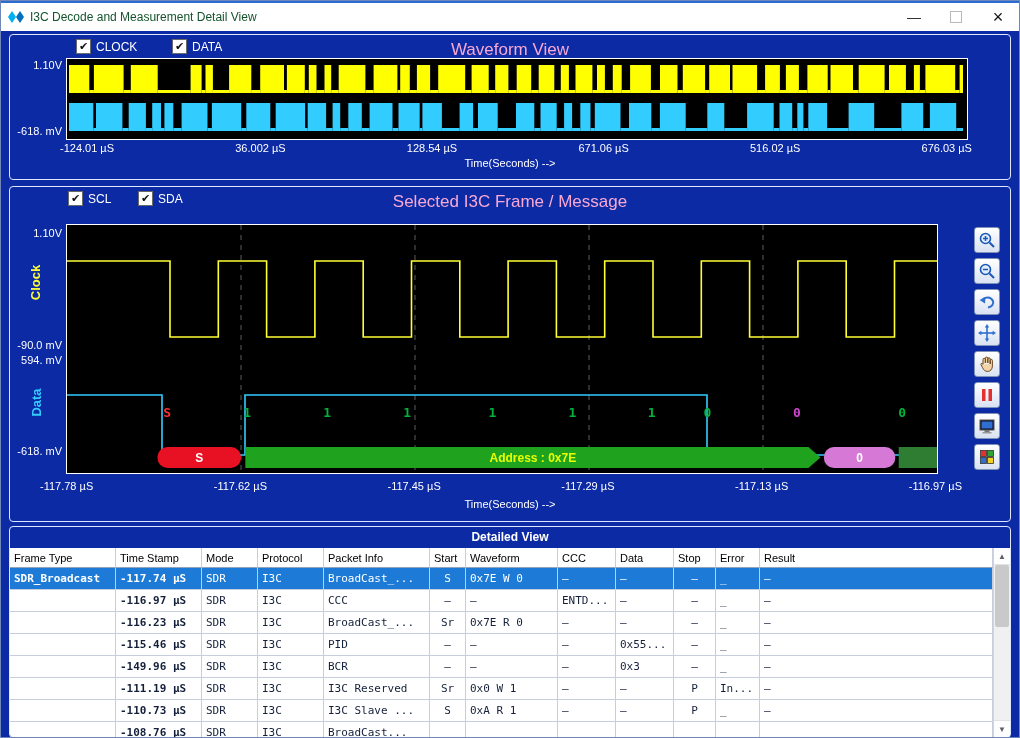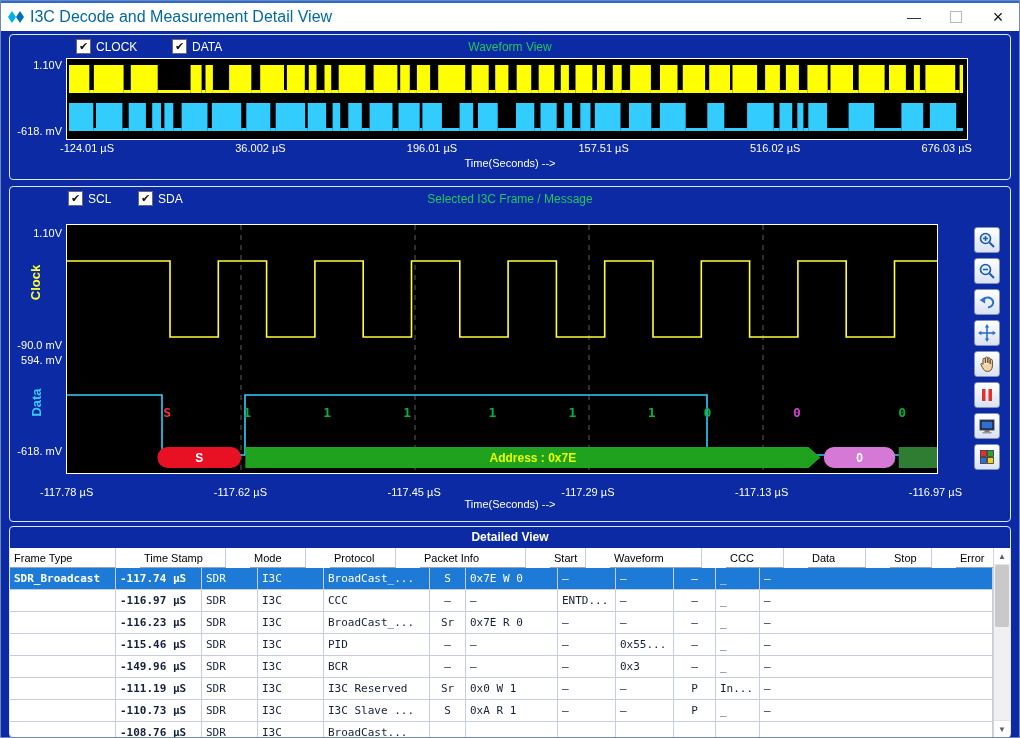--- a/index.html
+++ b/index.html
@@ -1,48 +1,48 @@
 <!DOCTYPE html>
 <html><head>
 <meta charset="utf-8">
 <style>
   html,body{margin:0;padding:0;background:#444;font-family:"Liberation Sans",sans-serif;}
   .screen{position:relative;width:1020px;height:738px;background:#0b2aa4;overflow:hidden;box-sizing:border-box;border:1px solid #6f87b8;}
   
   .titlebar{position:absolute;top:0;left:0;right:0;height:30px;background:#ffffff;border-top:2px solid #2b6cd4;display:flex;align-items:center;box-sizing:border-box;}
   .title-icon{margin:0 5px 0 6px;display:flex;align-items:center;}
-  .title-text{font-size:16px;color:#0369a1;}
+  .title-text{font-size:12px;color:#14532d;}
   .win-controls{margin-left:auto;display:flex;height:100%;}
   .win-btn{width:42px;height:100%;display:flex;align-items:center;justify-content:center;color:#333;font-size:14px;cursor:default;}
   .max-box{width:10px;height:10px;border:1px solid #b9b9b9;}
   .close-x{font-size:18px;color:#111;line-height:1;}
   
   .panel{position:absolute;left:8px;width:1002px;border:1px solid #dfe6ff;border-radius:4px;box-sizing:border-box;}
   .p1{top:33px;height:146px;}
   .p2{top:185px;height:336px;}
   .p3{top:525px;height:212px;overflow:hidden;}
-  .panel-title{position:absolute;left:0;width:100%;text-align:center;color:#22c55e;font-size:12px;top:5px;}
+  .panel-title{position:absolute;left:0;width:100%;text-align:center;color:#f9a8d4;font-size:17px;top:5px;}
   .cb{position:absolute;display:flex;align-items:center;gap:5px;color:#ffffff;font-size:12px;cursor:default;}
   .cb .box{width:13px;height:13px;background:#ffffff;border:1px solid #6a6a6a;color:#111;font-size:11px;line-height:13px;text-align:center;}
   .axis-lab{position:absolute;color:#ffffff;font-size:11px;white-space:nowrap;}
   .right-lab{width:50px;text-align:right;}
   .rot{position:absolute;font-size:13px;font-weight:bold;transform:rotate(-90deg);white-space:nowrap;}
   .times{position:absolute;display:flex;justify-content:space-between;color:#ffffff;font-size:11px;}
   .xaxis{position:absolute;width:100%;text-align:center;color:#ffffff;font-size:11px;}
   .strip{position:absolute;background:#000;border:1px solid #ffffff;}
   .strip svg{display:block;width:100%;height:100%;}
   
   .tools{position:absolute;right:10px;top:40px;display:flex;flex-direction:column;gap:5px;}
   .tool{width:26px;height:26px;border:1px solid #7f93b8;border-radius:3px;background:linear-gradient(#ffffff,#d9e2f3);display:flex;align-items:center;justify-content:center;box-sizing:border-box;cursor:default;}
   
   .dv-title{height:21px;line-height:21px;text-align:center;color:#fff;font-weight:bold;font-size:12px;}
   .table-wrap{position:absolute;top:21px;left:0;right:0;bottom:0;background:#ffffff;}
   #grid{position:absolute;left:0;top:0;right:17px;bottom:0;overflow:hidden;font-family:"DejaVu Sans Mono",monospace;font-size:11px;}
   .trow{display:grid;grid-template-columns:106px 86px 56px 66px 106px 36px 92px 58px 58px 42px 44px 1fr;height:22px;}
-  .trow.thead{height:20px;font-family:"Liberation Sans",sans-serif;gap:24px;}
+  .trow.thead{height:20px;font-family:"Liberation Sans",sans-serif;}
   .cell{border-right:1px solid #c6cede;border-bottom:1px solid #c6cede;display:flex;align-items:center;padding:0 4px;color:#14203a;white-space:nowrap;overflow:hidden;box-sizing:border-box;}
   .thead .cell{border-bottom:1px solid #93a3bf;color:#000;background:#ffffff;}
   .row-selected .cell{background:#1d7bd7;color:#ffffff;}
   .b{font-weight:bold;text-align:center;}
   .center{justify-content:center;}
   
   .vscroll{position:absolute;top:0;right:0;width:17px;bottom:0;background:#f0f0f0;border-left:1px solid #d4d4d4;box-sizing:border-box;}
   .sb-btn{position:absolute;left:0;right:0;height:16px;display:flex;align-items:center;justify-content:center;font-size:8px;color:#606060;background:#fdfdfd;}
   .sb-up{top:0;border-bottom:1px solid #e3e3e3;}
   .sb-down{bottom:0;border-top:1px solid #e3e3e3;}
@@ -227,22 +227,22 @@
           <rect x="856.2" y="69" width="6.8" height="3" fill="#33ccff"></rect>
           <rect x="862.9" y="44" width="26.3" height="28" fill="#33ccff"></rect>
           <rect x="889.3" y="69" width="6.7" height="3" fill="#33ccff"></rect>
           <rect x="896.0" y="44" width="0.0" height="28" fill="#33ccff"></rect>
         </svg>
     </div>
 
     <div class="times" id="wf-times" style="left:50px;top:107px;width:912px;">
         <span>-124.01 µS</span>
         <span>36.002 µS</span>
-        <span>196.01 µS</span>
-        <span>157.51 µS</span>
+        <span>128.54 µS</span>
+        <span>671.06 µS</span>
         <span>516.02 µS</span>
         <span>676.03 µS</span>
       </div>
     <div class="xaxis" style="top:122px;">Time(Seconds) --&gt;</div>
   </div>
 
   <div class="panel p2">
     <div class="panel-title">Selected I3C Frame / Message</div>
     <label class="cb" style="left:58px;top:4px;">
       <span class="box">✔</span>
@@ -281,21 +281,21 @@
           <text x="340.2" y="192" fill="#00b33c" text-anchor="middle" font-size="13" font-weight="bold" font-family="DejaVu Sans Mono, monospace">1</text>
           <text x="425.4" y="192" fill="#00b33c" text-anchor="middle" font-size="13" font-weight="bold" font-family="DejaVu Sans Mono, monospace">1</text>
           <text x="505.5" y="192" fill="#00b33c" text-anchor="middle" font-size="13" font-weight="bold" font-family="DejaVu Sans Mono, monospace">1</text>
           <text x="584.6" y="192" fill="#00b33c" text-anchor="middle" font-size="13" font-weight="bold" font-family="DejaVu Sans Mono, monospace">1</text>
           <text x="640.3" y="192" fill="#00b33c" text-anchor="middle" font-size="13" font-weight="bold" font-family="DejaVu Sans Mono, monospace">0</text>
           <text x="729.9" y="192" fill="#cc44cc" text-anchor="middle" font-size="13" font-weight="bold" font-family="DejaVu Sans Mono, monospace">0</text>
           <text x="835.2" y="192" fill="#00b33c" text-anchor="middle" font-size="13" font-weight="bold" font-family="DejaVu Sans Mono, monospace">0</text>
         </svg>
     </div>
 
-    <div class="times" id="fv-times" style="left:30px;top:299px;width:922px;gap:22px;">
+    <div class="times" id="fv-times" style="left:30px;top:293px;width:922px;gap:22px;">
         <span>-117.78 µS</span>
         <span>-117.62 µS</span>
         <span>-117.45 µS</span>
         <span>-117.29 µS</span>
         <span>-117.13 µS</span>
         <span>-116.97 µS</span>
       </div>
     <div class="xaxis" style="top:311px;">Time(Seconds) --&gt;</div>
 
     <div class="tools">
@@ -369,20 +369,21 @@
             <div class="cell">Time Stamp</div>
             <div class="cell">Mode</div>
             <div class="cell">Protocol</div>
             <div class="cell">Packet Info</div>
             <div class="cell">Start</div>
             <div class="cell">Waveform</div>
             <div class="cell">CCC</div>
             <div class="cell">Data</div>
             <div class="cell">Stop</div>
             <div class="cell">Error</div>
+            <div class="cell">Result</div>
           </div>
           <div class="trow row-selected">
             <div class="cell b">SDR_Broadcast</div>
             <div class="cell b">-117.74 µS</div>
             <div class="cell">SDR</div>
             <div class="cell">I3C</div>
             <div class="cell">BroadCast_...</div>
             <div class="cell center">S</div>
             <div class="cell">0x7E W 0</div>
             <div class="cell">–</div>

